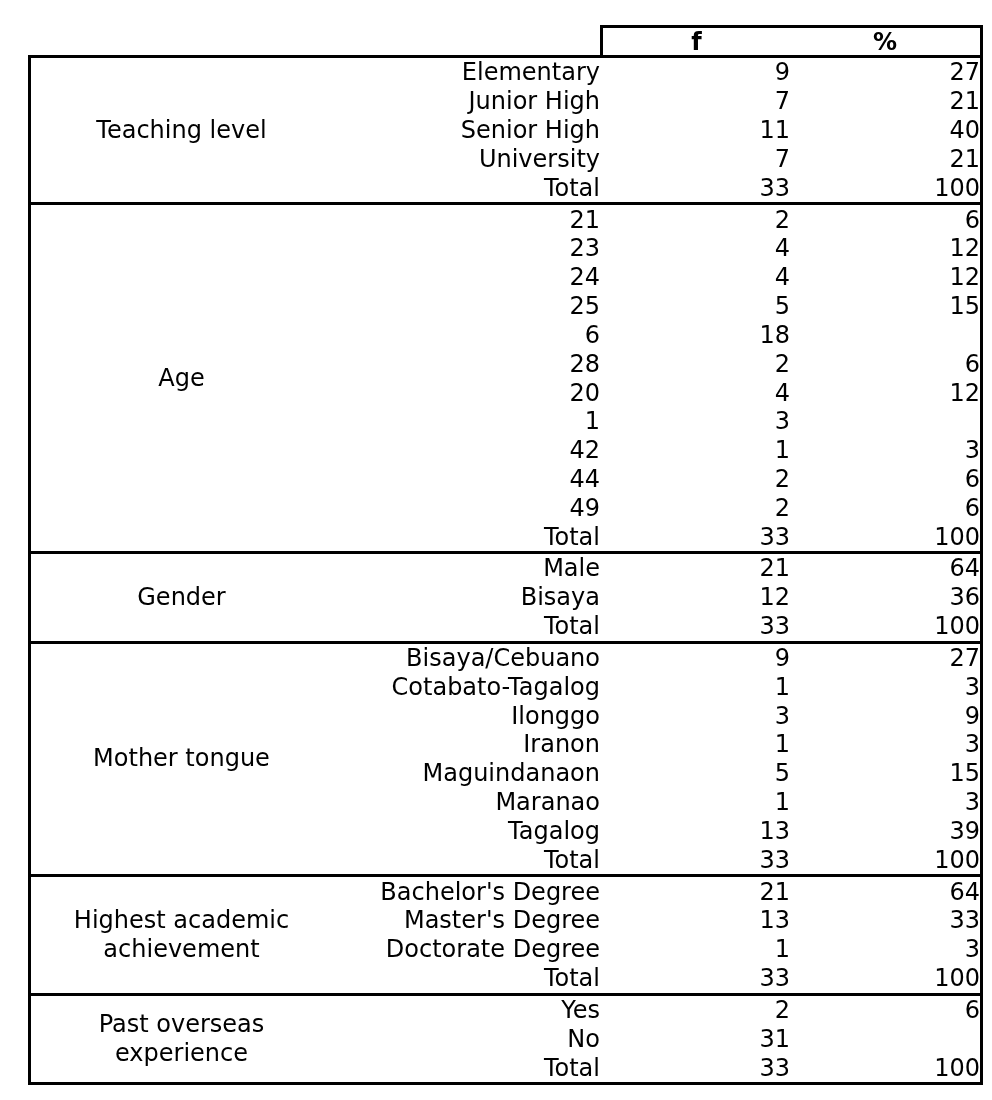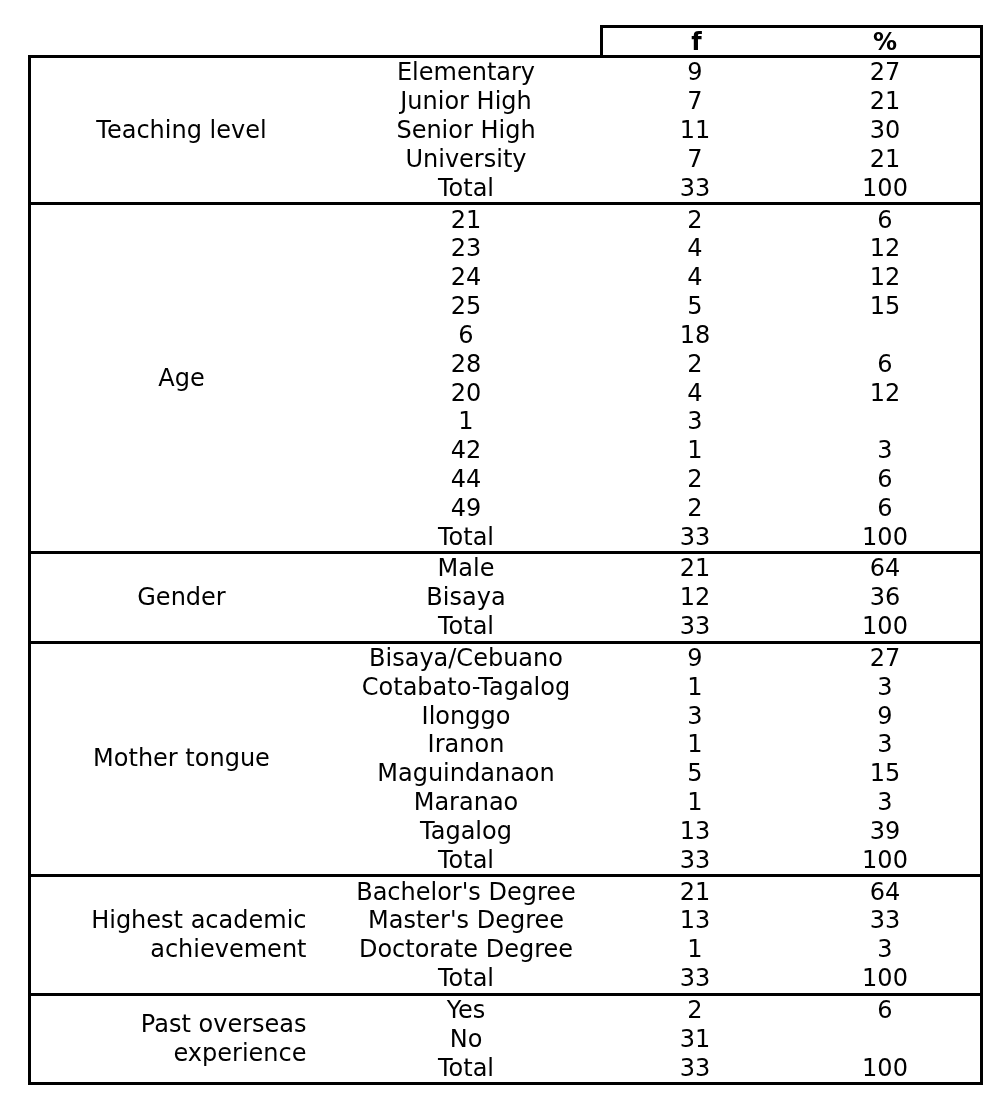--- a/index.html
+++ b/index.html
@@ -37,32 +37,32 @@
   }
   .section { display: flex; border-top: 3px solid #000; }
   .section:first-child { border-top: none; }
 
   .cat-cell {
     flex: 0 0 301px;
     width: 301px;
     display: flex;
     align-items: center;
     justify-content: center;
-    text-align: right;
+    text-align: center;
     line-height: 1.2;
   }
   .cat-cell span { display: block; max-width: 250px; }
 
   .rows { flex: 1 1 auto; display: flex; flex-direction: column; }
   .row {
     height: 28.83px;
     display: grid;
     grid-template-columns: 268px 190px 1fr;
     align-items: center;
-    text-align: center;
+    text-align: right;
   }
   .cell { line-height: 1; white-space: nowrap; }
 </style>
 </head>
 <body>
 
 <div class="page">
 
   <div class="header-box">
     <div class="hcell">f</div>
@@ -81,21 +81,21 @@
             <div class="cell pcol">27</div>
           </div>
           <div class="row">
             <div class="cell sub">Junior High</div>
             <div class="cell fcol">7</div>
             <div class="cell pcol">21</div>
           </div>
           <div class="row">
             <div class="cell sub">Senior High</div>
             <div class="cell fcol">11</div>
-            <div class="cell pcol">30</div>
+            <div class="cell pcol">40</div>
           </div>
           <div class="row">
             <div class="cell sub">University</div>
             <div class="cell fcol">7</div>
             <div class="cell pcol">21</div>
           </div>
           <div class="row">
             <div class="cell sub">Total</div>
             <div class="cell fcol">33</div>
             <div class="cell pcol">100</div>

